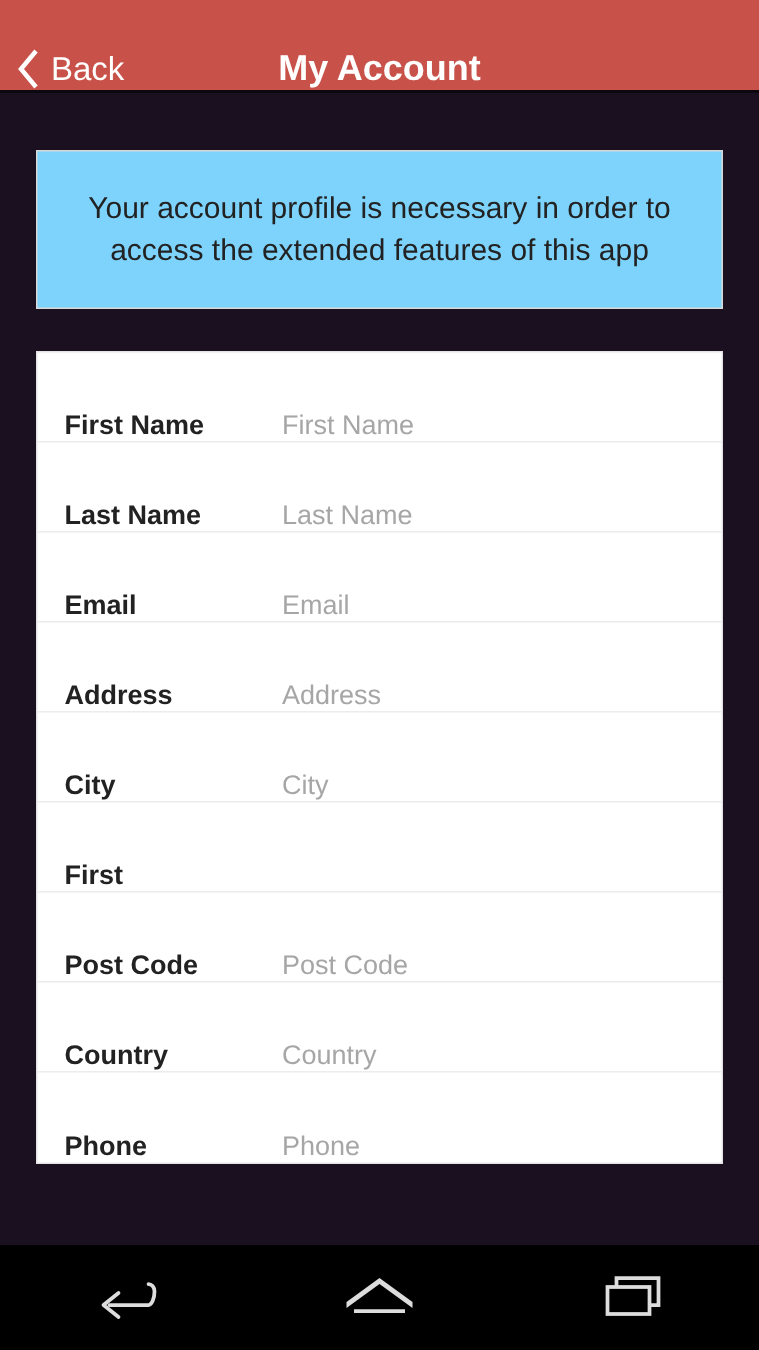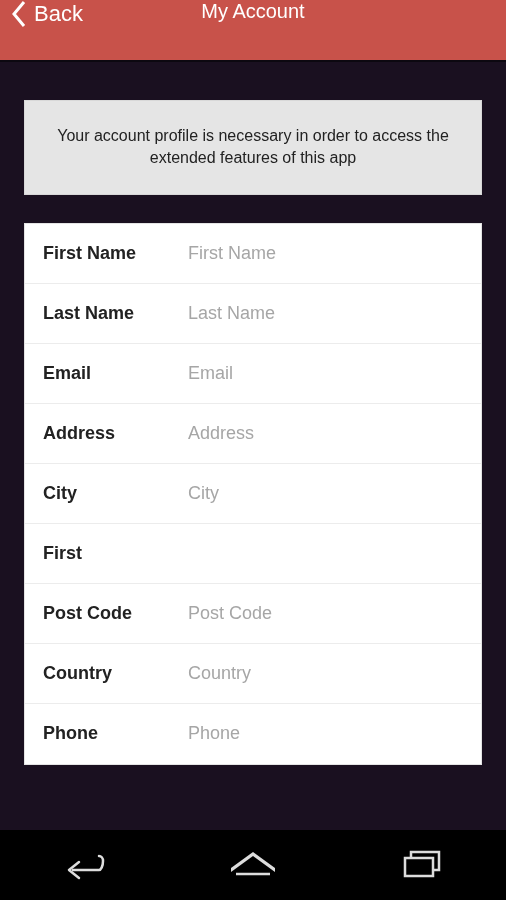--- a/index.html
+++ b/index.html
@@ -8,21 +8,21 @@
       height: 900px;
       font-family: -apple-system, "Helvetica Neue", Arial, sans-serif;
       background: #1a1020;
       overflow: hidden;
       position: relative;
     }
     .header {
       height: 62px;
       background: #c8524a;
       display: flex;
-      align-items: flex-start;
+      align-items: flex-end;
       color: #fff;
       border-bottom: 2px solid #0c0810;
     }
     .back-btn {
       display: flex;
       align-items: center;
       padding-left: 10px;
       cursor: pointer;
     }
     .back-chevron {
@@ -35,42 +35,42 @@
     .back-text {
       font-size: 22px;
       margin-left: 6px;
       font-weight: 400;
     }
     .title {
       position: absolute;
       left: 0;
       right: 0;
       text-align: center;
-      font-size: 20px;
-      font-weight: 400;
+      font-size: 24px;
+      font-weight: 700;
       pointer-events: none;
     }
     .info-card {
       margin: 38px 24px 28px;
-      background: #e5e5e5;
+      background: #7dd3fc;
       border: 1px solid #d8d8d8;
       padding: 24px 28px;
       text-align: center;
-      font-size: 16px;
+      font-size: 20px;
       line-height: 1.4;
       color: #222;
     }
     .form {
       margin: 0 24px;
       background: #fff;
       border: 1px solid #e4e4e4;
     }
     .row {
       display: flex;
-      align-items: center;
+      align-items: flex-end;
       height: 60px;
       border-bottom: 1px solid #ececec;
       padding: 0 18px;
     }
     .row:last-child { border-bottom: none; }
     .row-label {
       width: 145px;
       font-weight: 700;
       font-size: 18px;
       color: #222;

